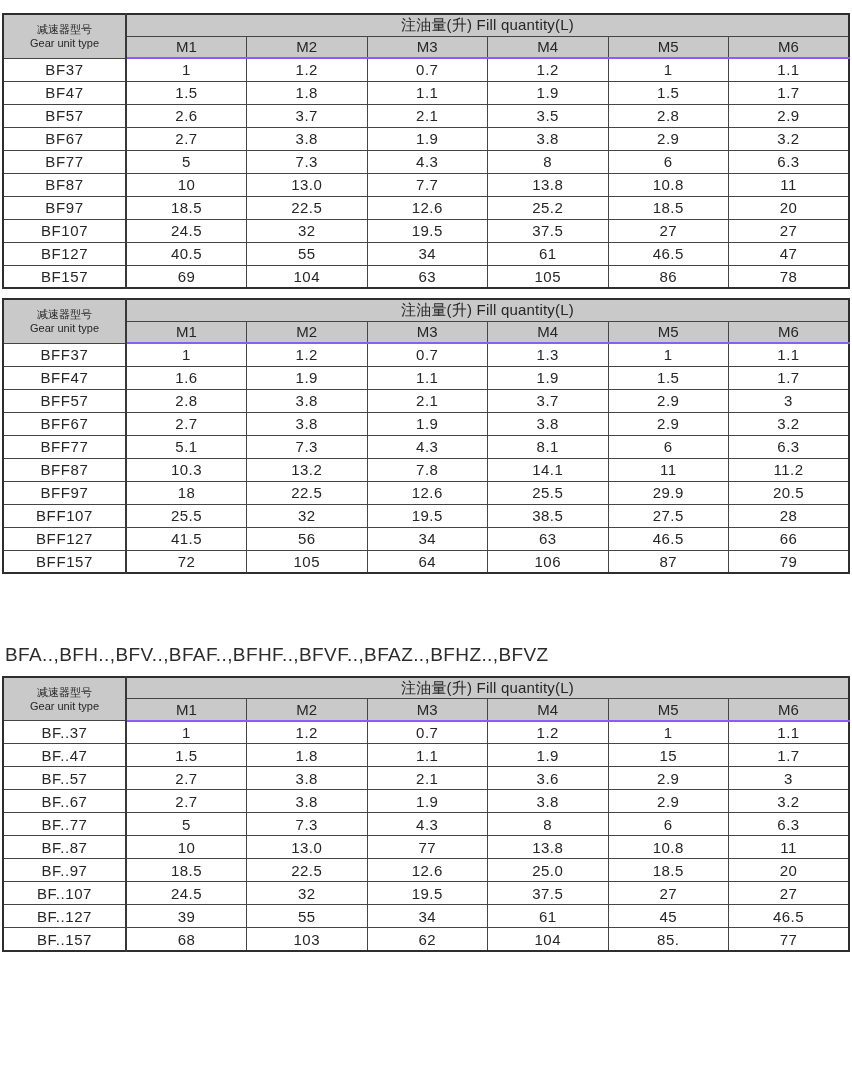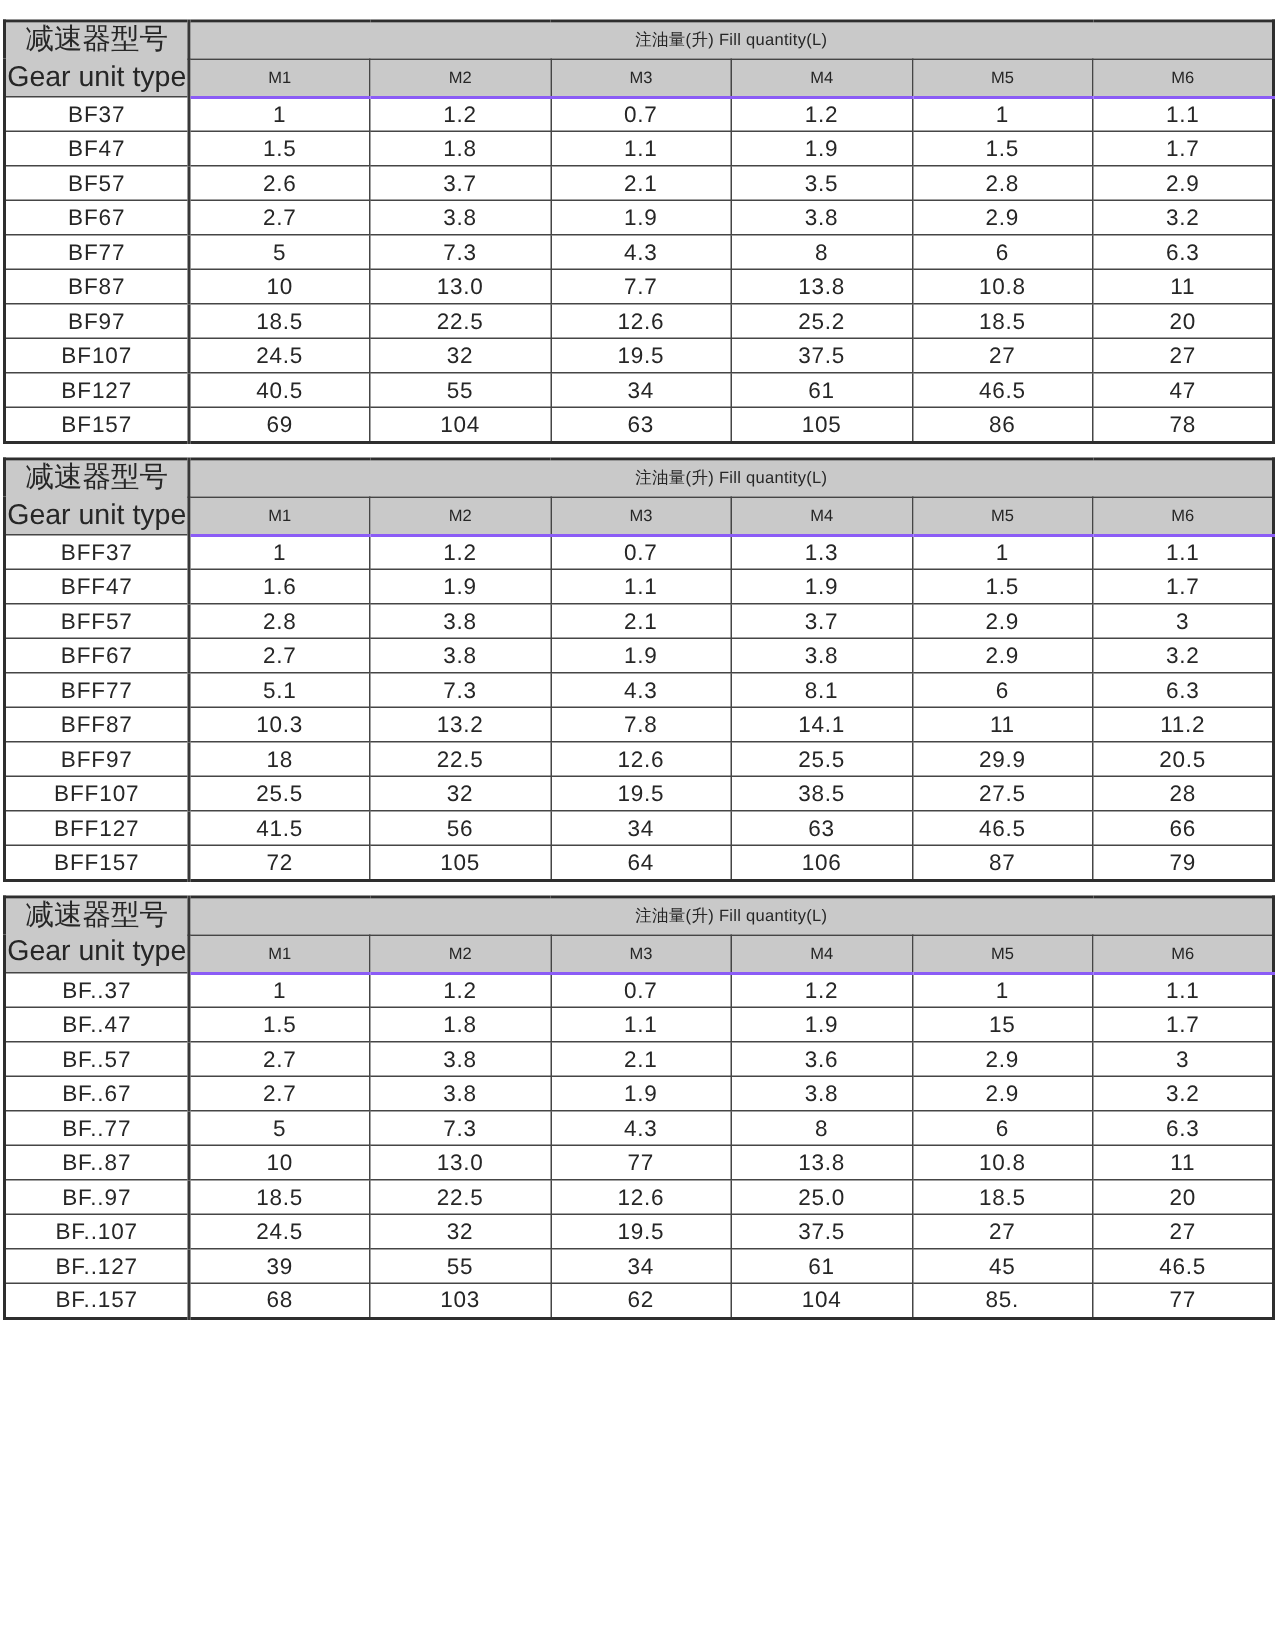--- a/index.html
+++ b/index.html
@@ -35,25 +35,25 @@
     border: 1px solid #454545;
     text-align: center;
     vertical-align: middle;
     padding: 0;
     color: #262626;
     overflow: hidden;
   }
   .fill-table thead th {
     background: #c9c9c9;
     font-weight: 400;
+    font-size: 15px;
+    height: 22px;
+  }
+  .fill-table th.gear-header {
     font-size: 11px;
-    height: 22px;
-  }
-  .fill-table th.gear-header {
-    font-size: 19px;
     line-height: 1.3;
     border-right: 2px solid #383838;
   }
   .fill-table th.fill-header { letter-spacing: 0.2px; }
   .fill-table tbody td {
     background: #ffffff;
     font-size: 15px;
     height: 23px;
     letter-spacing: 0.5px;
   }
@@ -305,20 +305,21 @@
             <td>64</td>
             <td>106</td>
             <td>87</td>
             <td>79</td>
           </tr>
         </tbody>
     </table>
   </div>
 
   <div>
+    <p class="doc-title title-gap-3">BFA..,BFH..,BFV..,BFAF..,BFHF..,BFVF..,BFAZ..,BFHZ..,BFVZ</p>
     <table class="fill-table">
       <colgroup>
           <col style="width:123px">
           <col>
           <col>
           <col>
           <col>
           <col>
           <col>
         </colgroup>

